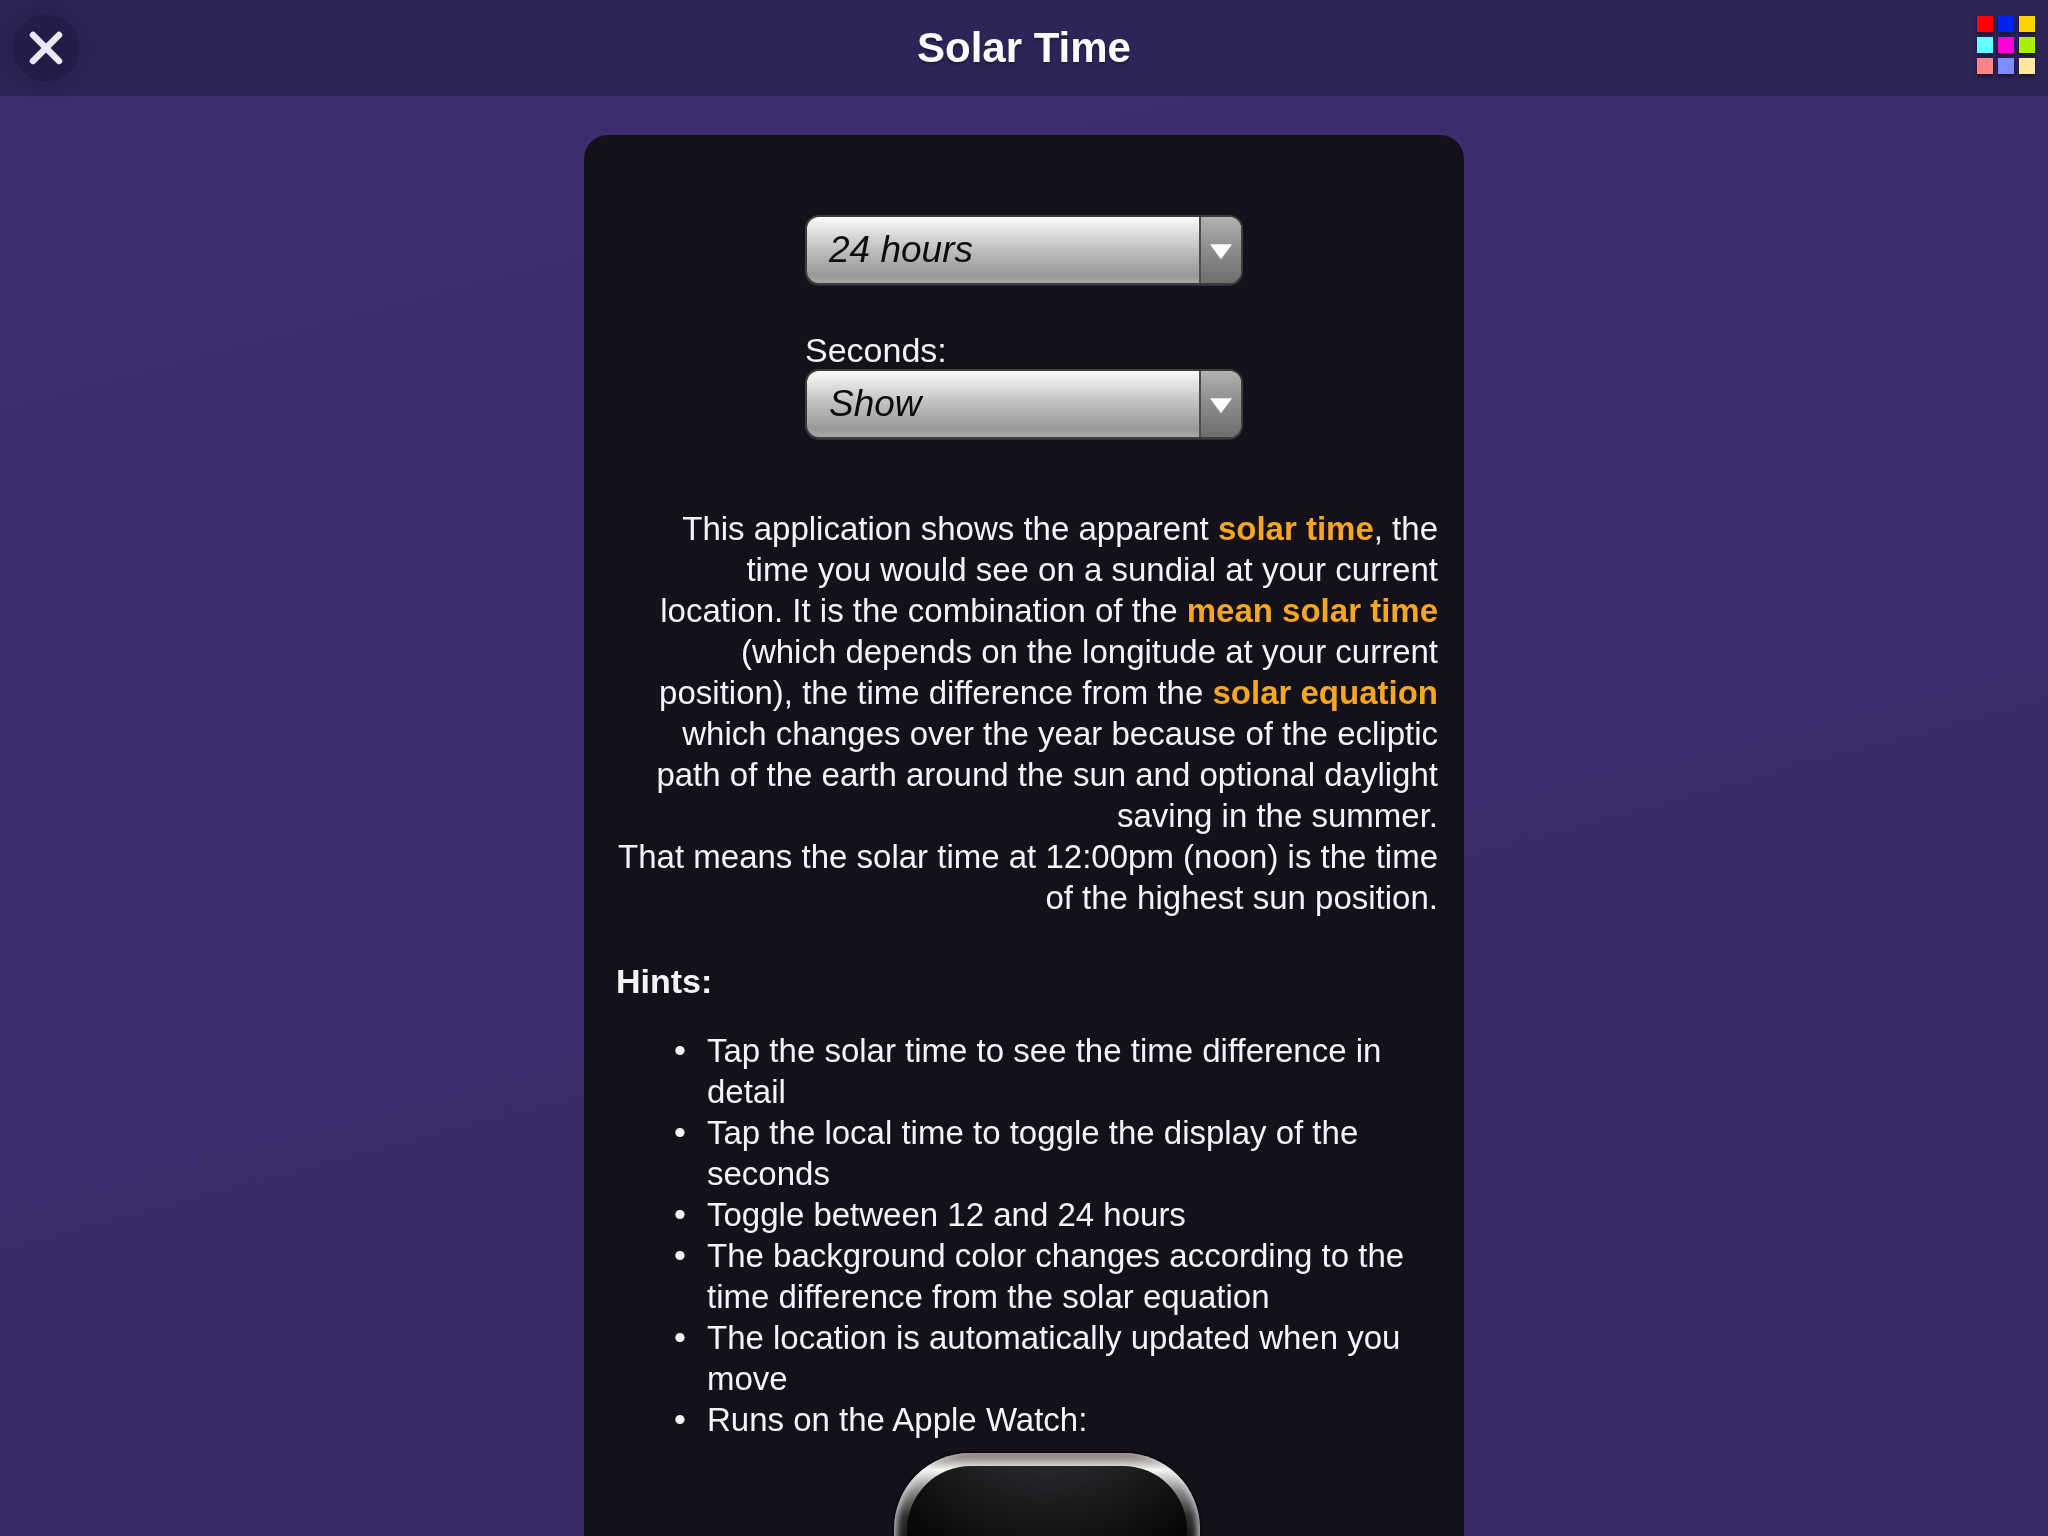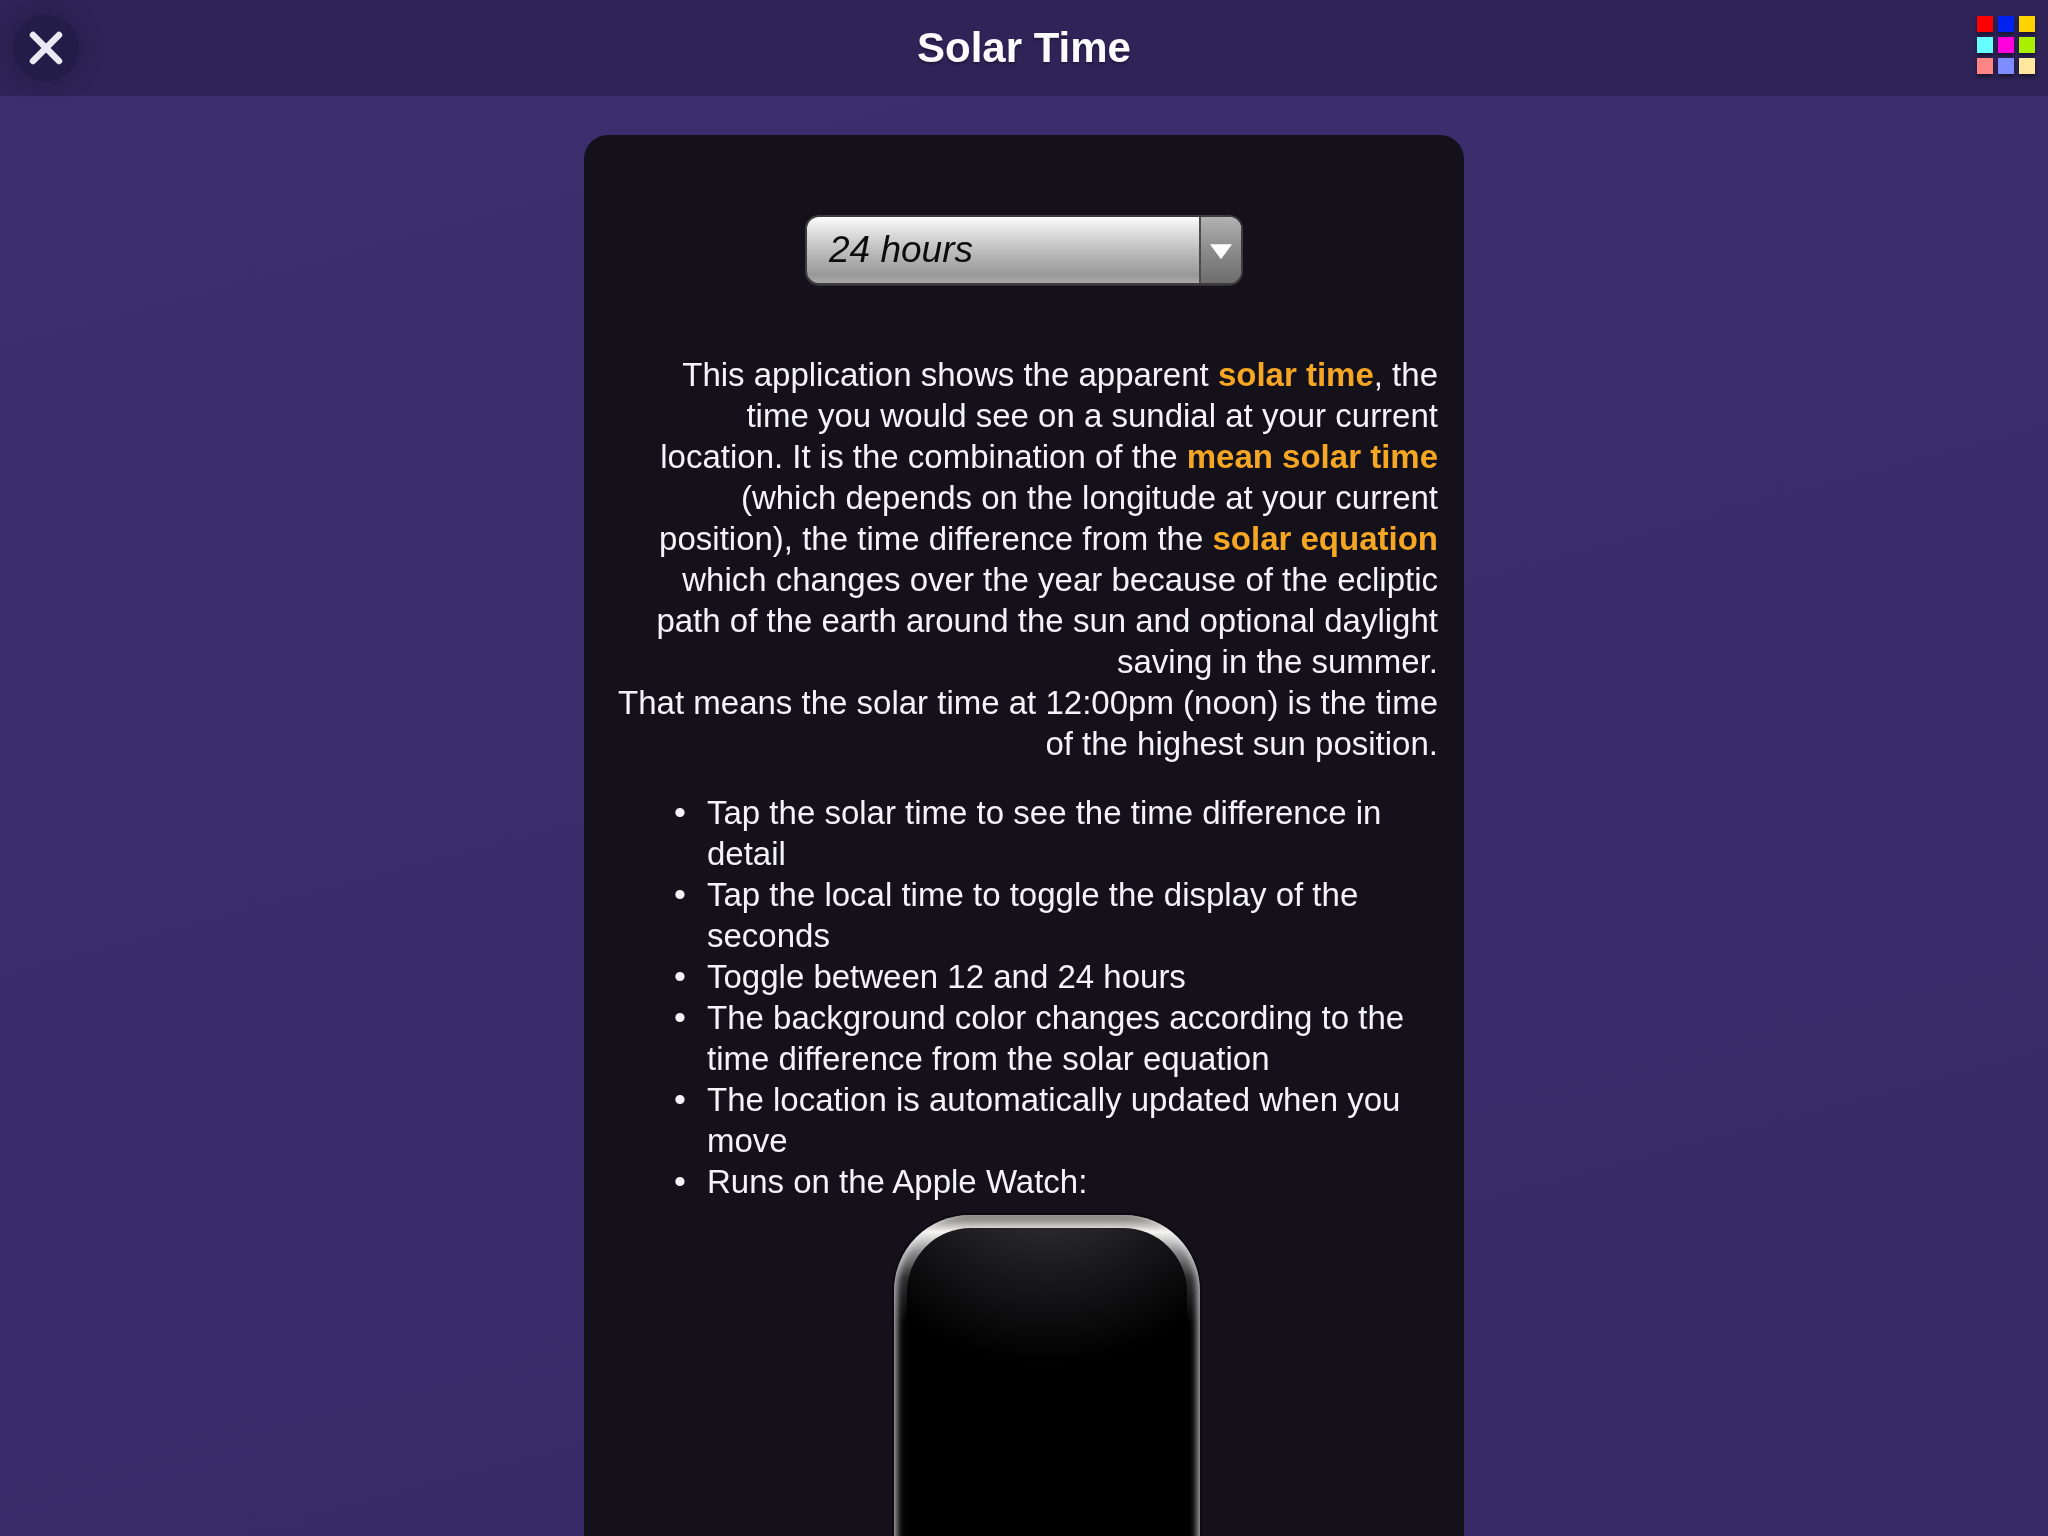--- a/index.html
+++ b/index.html
@@ -205,25 +205,35 @@
 
     <div class="settings">
       <div class="field">
         <div class="dropdown">
           <span class="dropdown-value">24 hours</span>
           <span class="dropdown-arrow-box">
               <span class="tri"></span>
             </span>
         </div>
       </div>
+      <div class="field">
+        <div class="field-label">Seconds:</div>
+        <div class="dropdown">
+          <span class="dropdown-value">Show</span>
+          <span class="dropdown-arrow-box">
+              <span class="tri"></span>
+            </span>
+        </div>
+      </div>
     </div>
 
     <div class="description"><span>This application shows the apparent </span><span class="hl">solar time</span><span>, the time you would see on a sundial at your current location. It is the combination of the </span><span class="hl">mean solar time</span><span> (which depends on the longitude at your current position), the time difference from the </span><span class="hl">solar equation</span><span> which changes over the year because of the ecliptic path of the earth around the sun and optional daylight saving in the summer.
 That means the solar time at 12:00pm (noon) is the time of the highest sun position.</span></div>
 
+    <div class="hints-heading">Hints:</div>
 
     <ul class="hints">
         <li><span>Tap the solar time to see the time difference in detail</span></li>
         <li><span>Tap the local time to toggle the display of the seconds</span></li>
         <li><span>Toggle between 12 and 24 hours</span></li>
         <li><span>The background color changes according to the time difference from the solar equation</span></li>
         <li><span>The location is automatically updated when you move</span></li>
         <li><span>Runs on the </span><span class="b">Apple Watch:</span></li>
       </ul>
 

